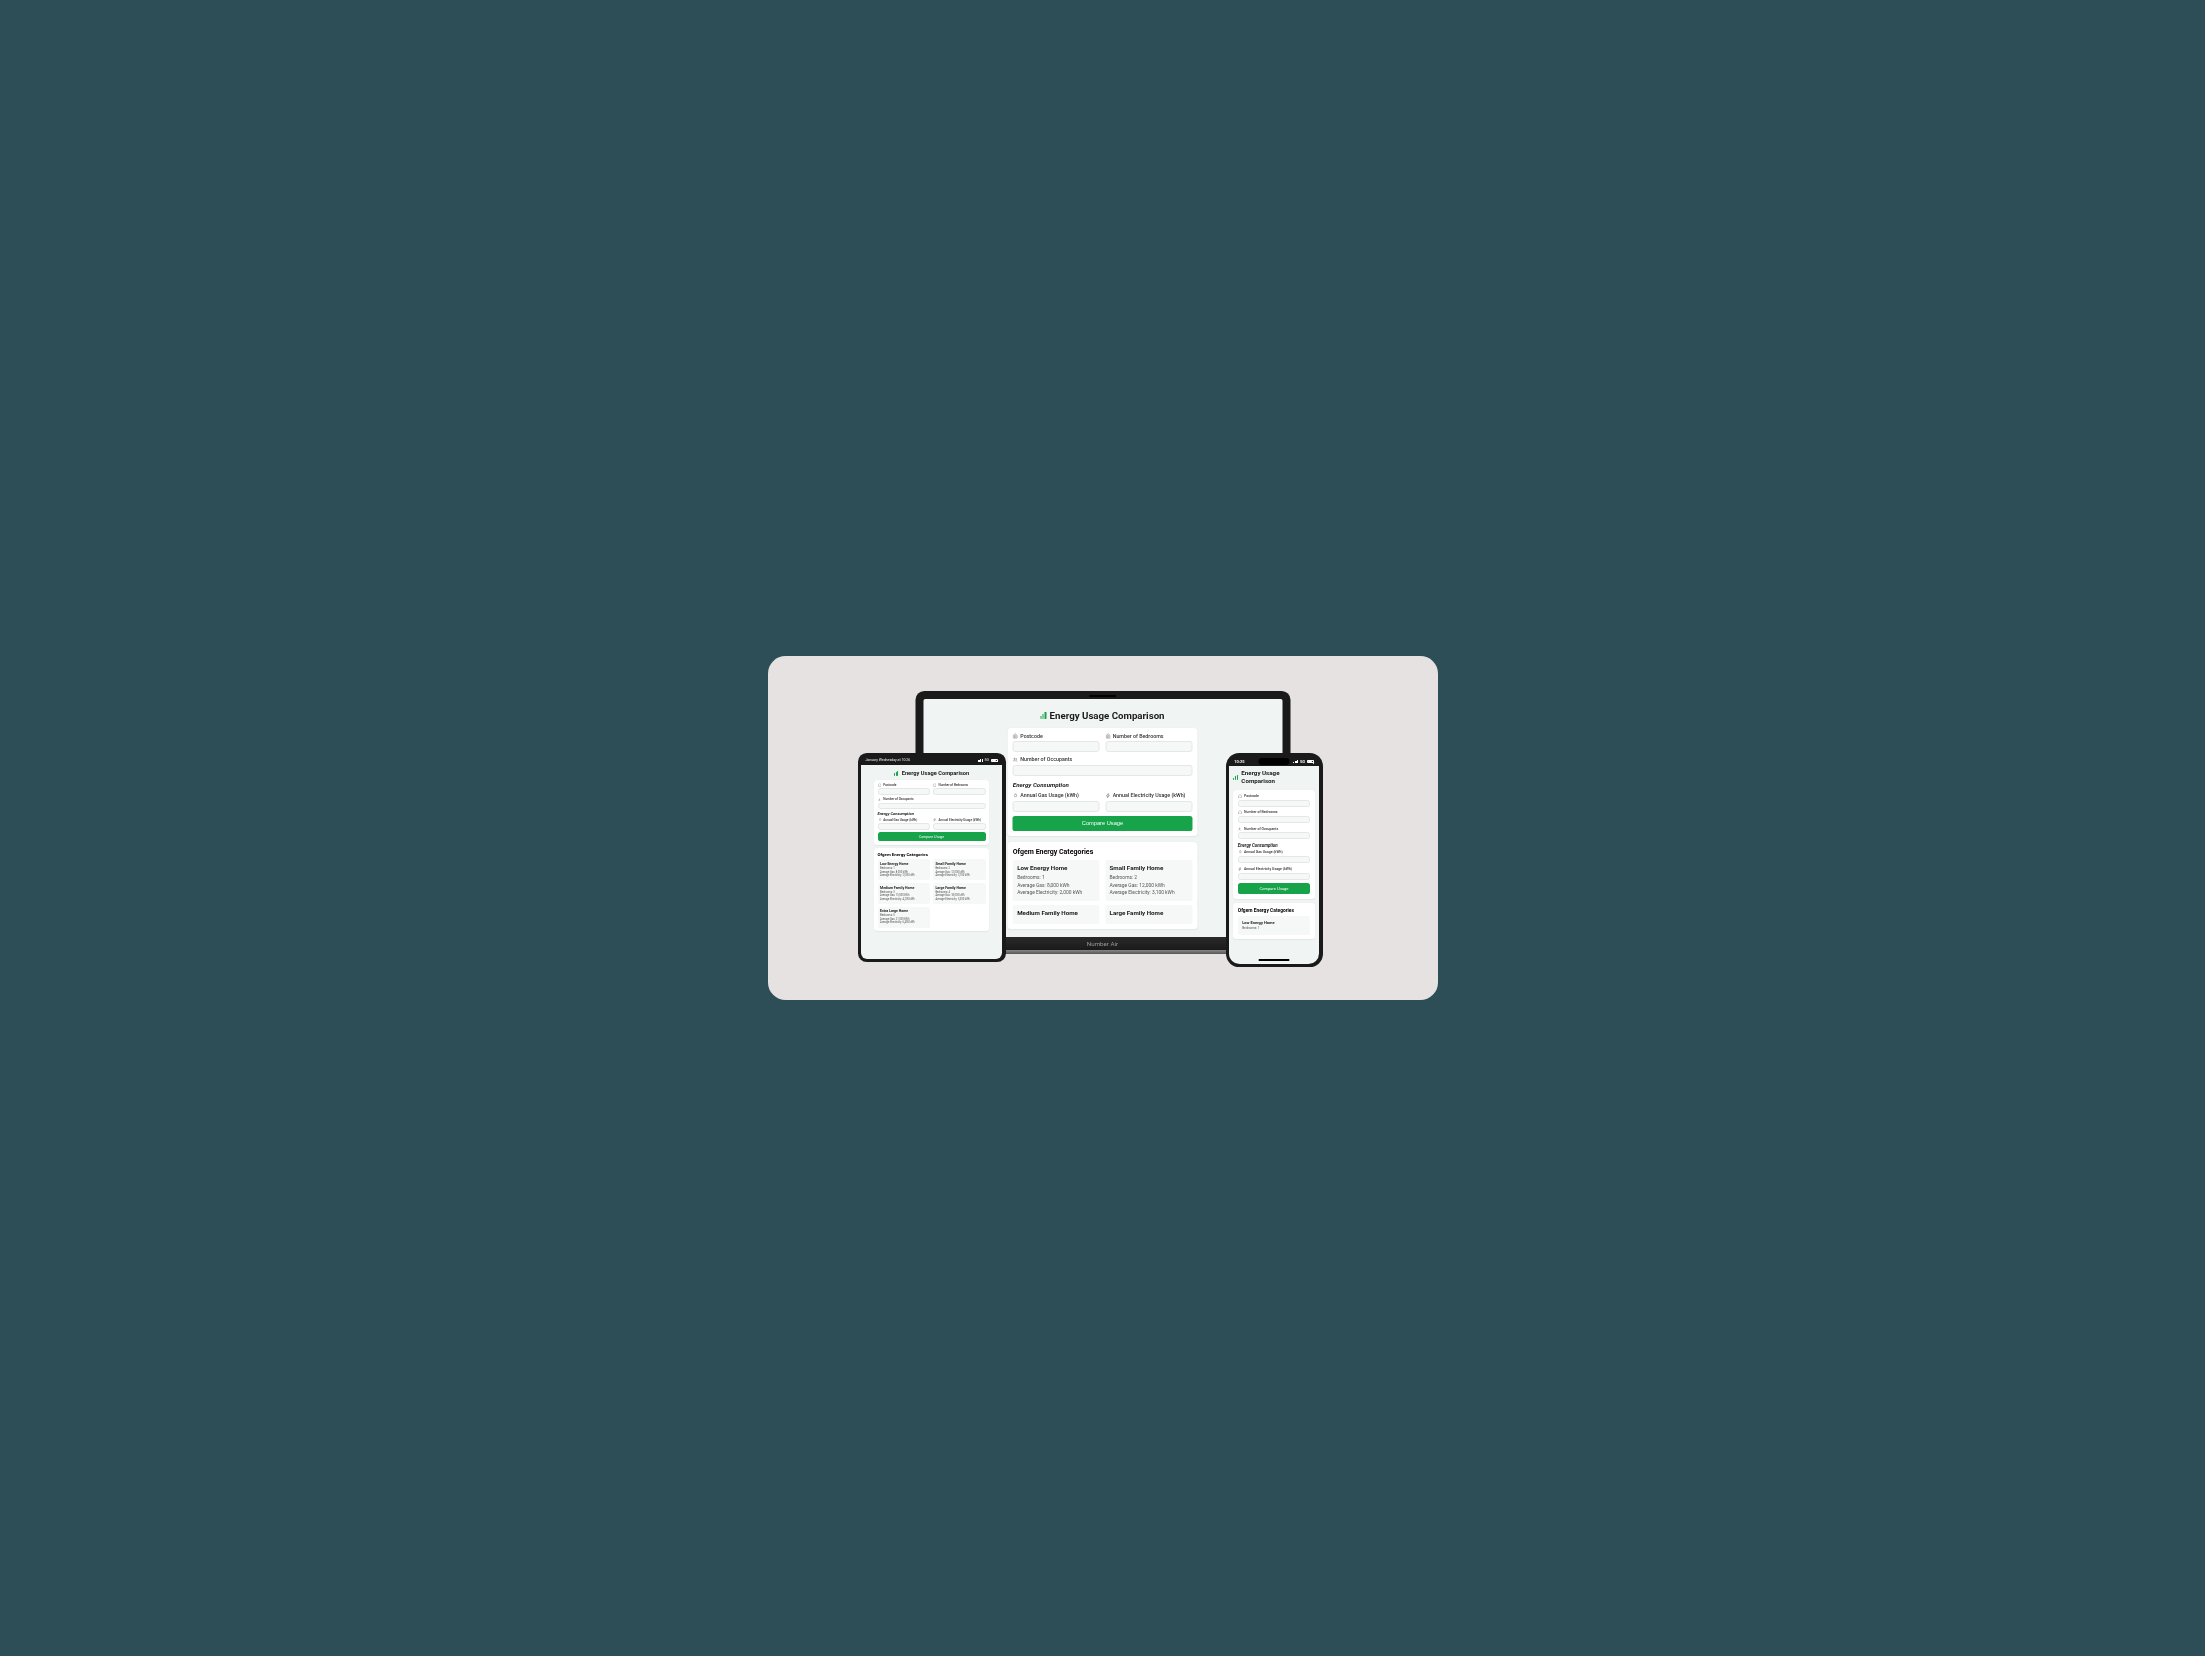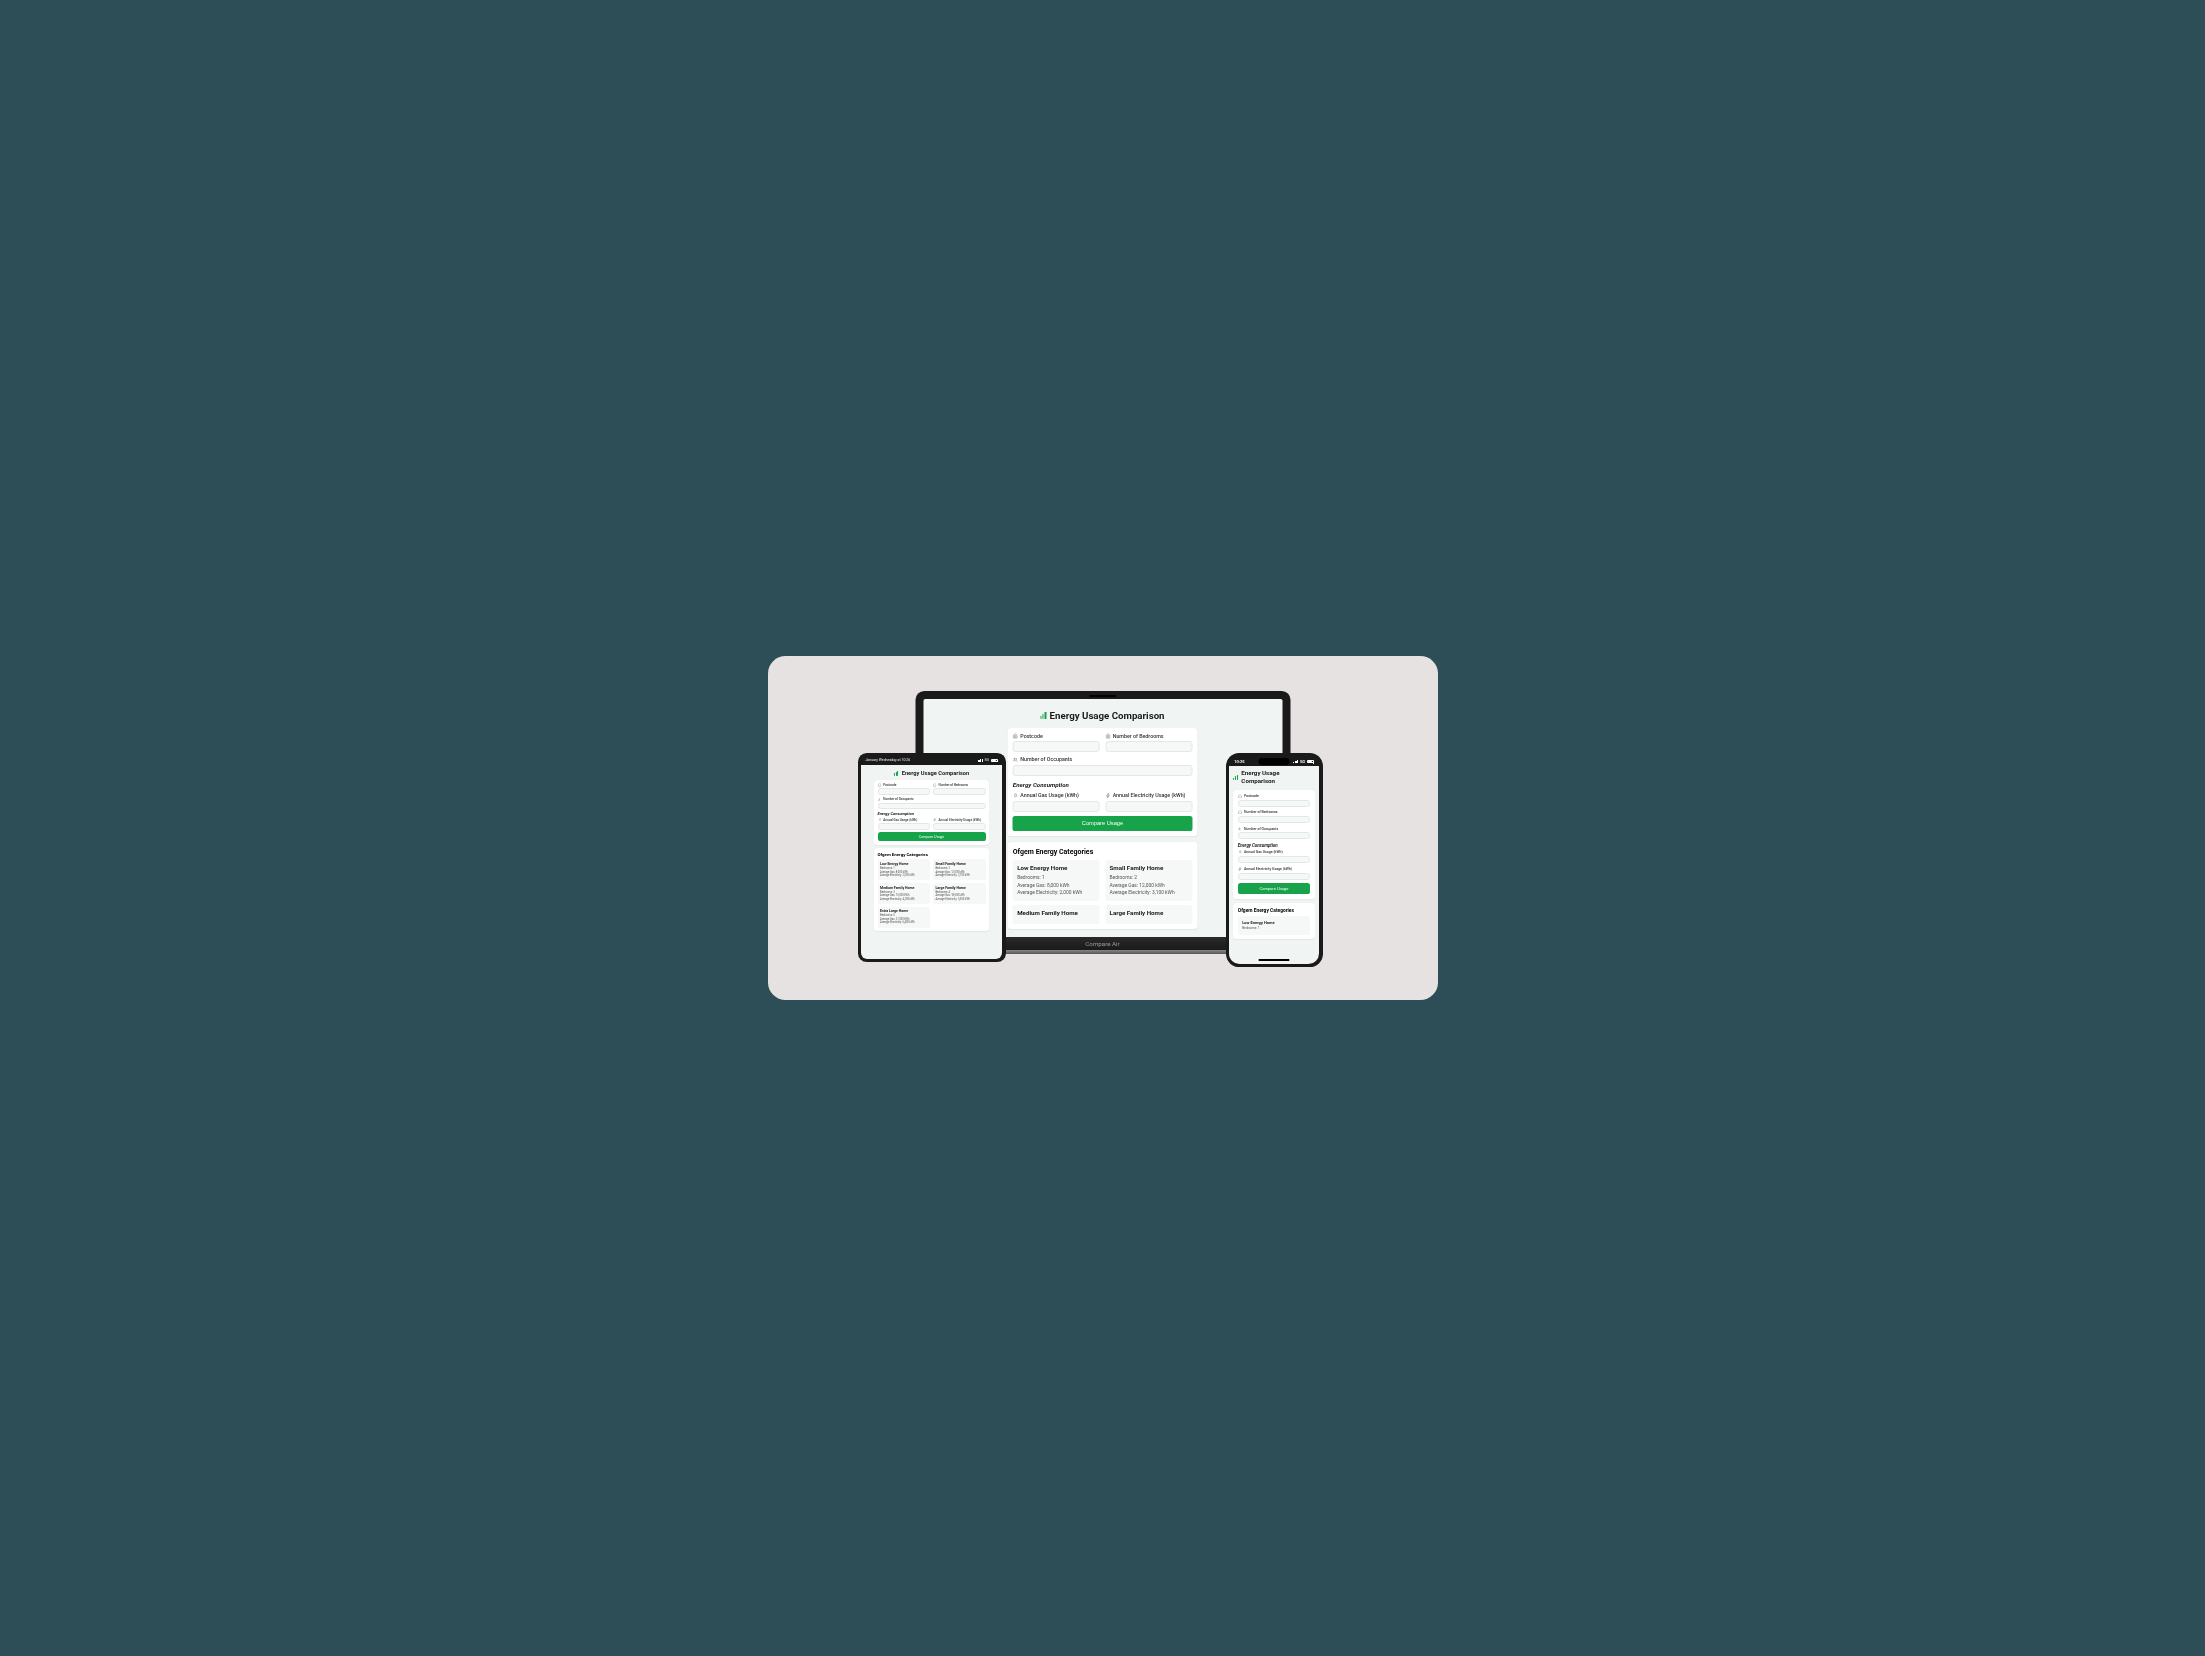--- a/index.html
+++ b/index.html
@@ -359,21 +359,21 @@
               <div class="cat-card">
                 <div class="cat-title">Large Family Home</div>
               </div>
             </div>
           </div>
 
         </div>
       </div>
     </div>
     <div class="laptop-base">
-      <span>Compare Air</span>
+      <span>Number Air</span>
     </div>
     <div class="laptop-foot"></div>
   </div>
 
   <div class="tablet">
     <div class="tablet-bezel">
       <div class="tablet-statusbar">
         <span>January Wednesday at 10:26</span>
         <span style="display:flex;gap:1.8px;align-items:center">
           <span class="sig">

